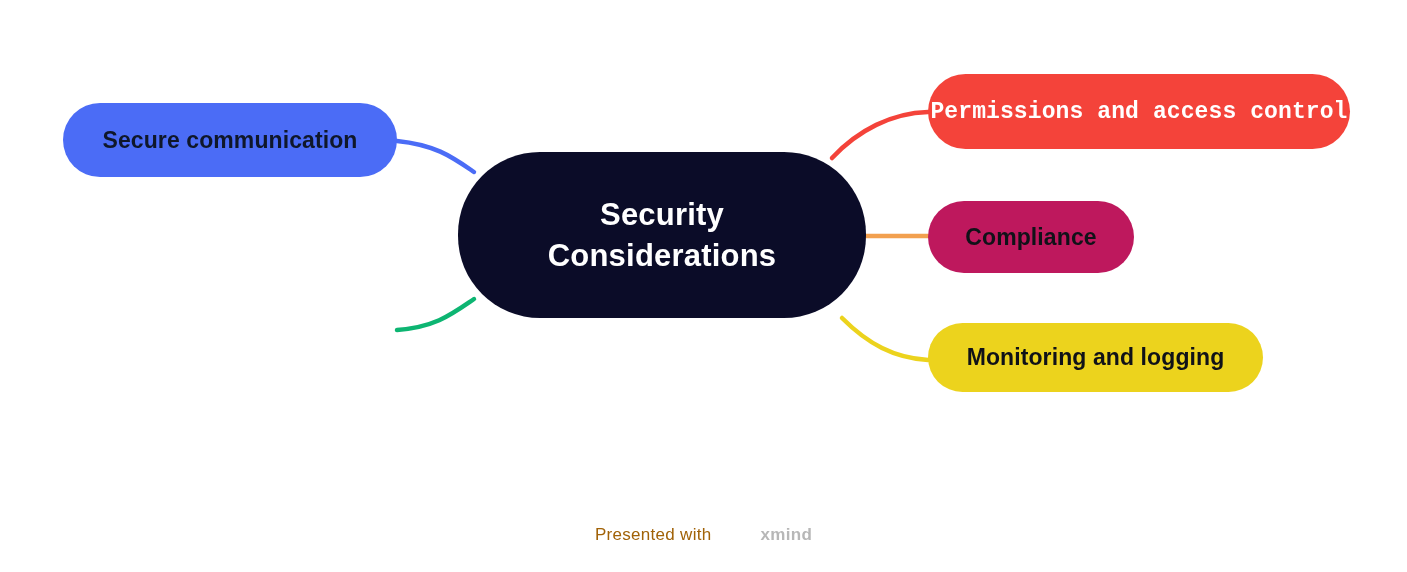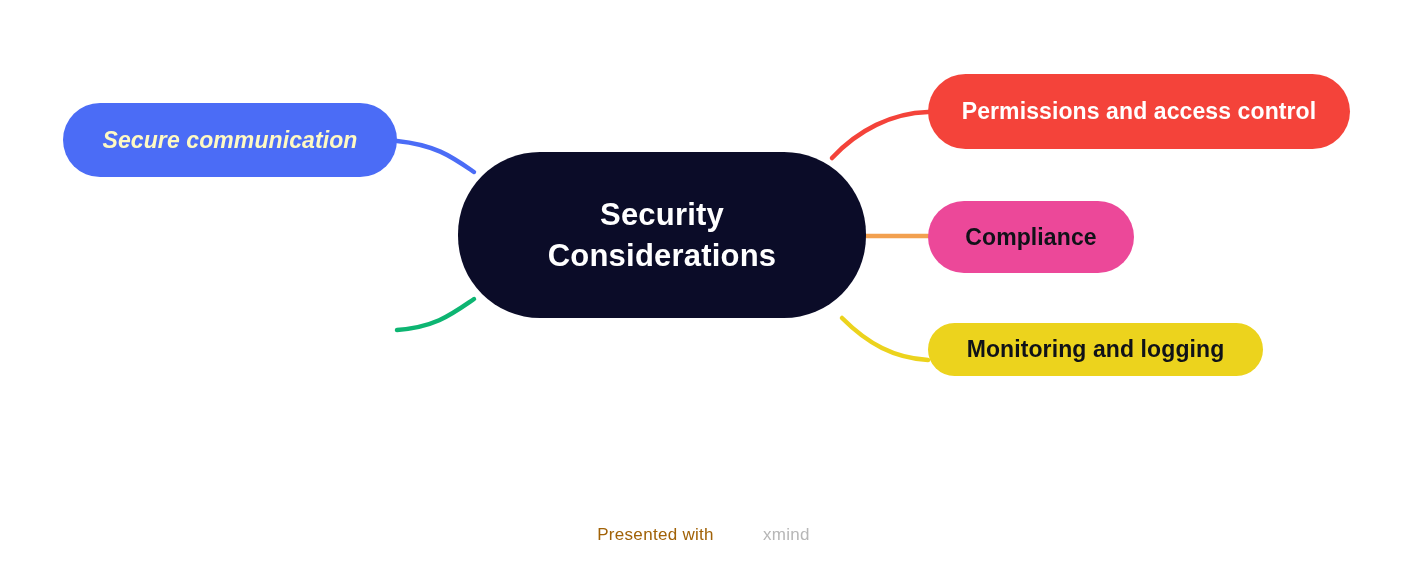--- a/index.html
+++ b/index.html
@@ -81,64 +81,64 @@
     left: 928px;
     top: 201px;
     width: 206px;
     height: 72px;
     border-radius: 36px;
   }
   .node-monitoring {
     left: 928px;
     top: 323px;
     width: 335px;
-    height: 53px;
+    height: 69px;
     border-radius: 37px;
   }
   .watermark {
     position: absolute;
     left: 0;
     right: 0;
     top: 525px;
     text-align: center;
     font-size: 17px;
     letter-spacing: 0.3px;
   }
   .watermark .brand {
-    font-weight: normal;
+    font-weight: bold;
     margin-left: 44px;
   }
 </style>
 </head>
 <body>
 
 <div class="canvas" style="background: rgb(255, 255, 255);">
 
   <svg class="connectors" viewBox="0 0 1407 572" xmlns="http://www.w3.org/2000/svg">
     <path class="connector" d="M397,141 C436,145 452,157 474,172" style="stroke: rgb(75, 108, 246);"></path>
     <path class="connector" d="M397,330 C436,327 452,314 474,299" style="stroke: rgb(13, 181, 114);"></path>
     <path class="connector" d="M832,158 C858,130 892,113 928,112" style="stroke: rgb(244, 67, 58);"></path>
     <path class="connector" d="M866,236 L928,236" style="stroke: rgb(242, 160, 79);"></path>
     <path class="connector" d="M842,318 C868,344 894,358 928,360" style="stroke: rgb(236, 211, 29);"></path>
   </svg>
 
   <div class="node node-central" style="background: rgb(11, 12, 40); color: rgb(255, 255, 255);">
     <span class="label-wrap">Security Considerations</span>
   </div>
 
-  <div class="node branch node-secure" style="background: rgb(75, 108, 246); color: #fef9c3; font-style: italic;">
+  <div class="node branch node-secure" style="background: rgb(75, 108, 246); color: #0f172a;">
     <span>Secure communication</span>
   </div>
 
 
-  <div class="node branch node-permissions" style="background: rgb(244, 67, 58); color: rgb(255, 255, 255);">
+  <div class="node branch node-permissions" style="background: rgb(244, 67, 58); color: rgb(255, 255, 255); font-family: Liberation Mono, monospace;">
     <span>Permissions and access control</span>
   </div>
 
-  <div class="node branch node-compliance" style="background: #ec4899; color: rgb(16, 18, 24);">
+  <div class="node branch node-compliance" style="background: #be185d; color: rgb(16, 18, 24);">
     <span>Compliance</span>
   </div>
 
   <div class="node branch node-monitoring" style="background: rgb(236, 211, 29); color: rgb(16, 18, 24);">
     <span>Monitoring and logging</span>
   </div>
 
   <div class="watermark">
     <span style="color: #a16207;">Presented with </span><span class="brand" style="color: rgb(183, 183, 183);">xmind</span>
   </div>

